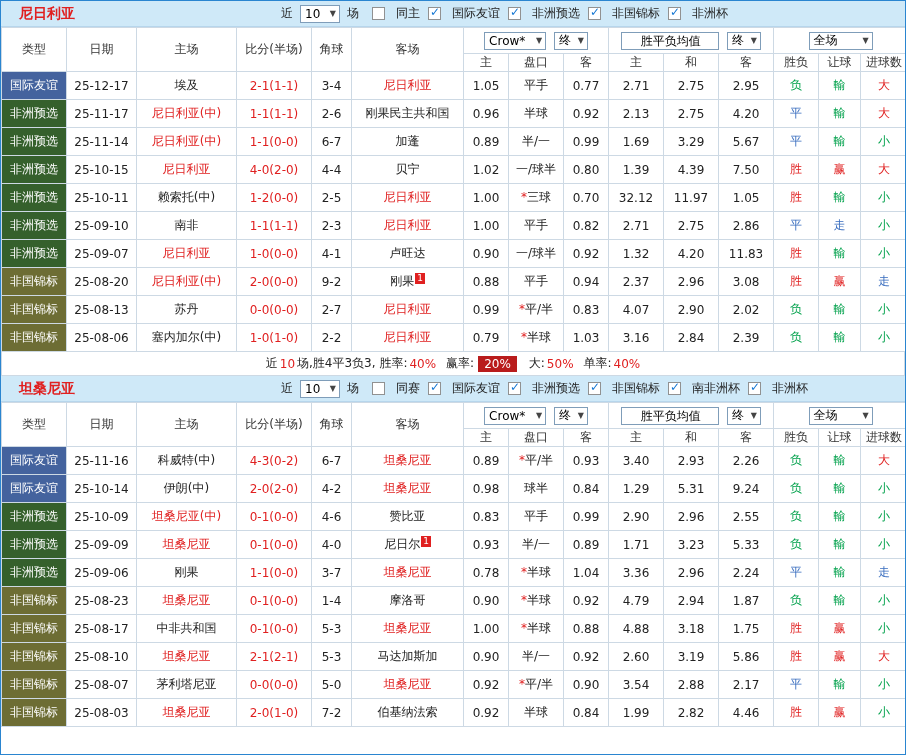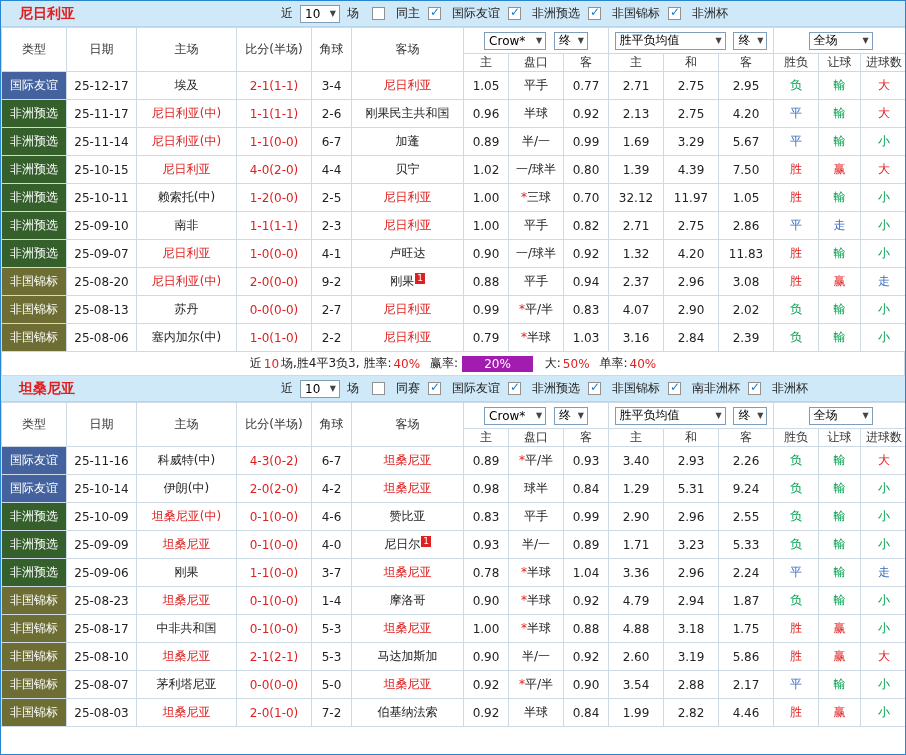--- a/index.html
+++ b/index.html
@@ -15,21 +15,21 @@
   .radio.on::after{content:"";position:absolute;left:2px;top:2px;width:5px;height:5px;border-radius:50%;background:#0b57a8;}
   .close{position:absolute;right:6px;top:4px;width:20px;height:20px;background:#4da0e8;color:#fff;text-align:center;line-height:20px;font-size:13px;border-radius:3px;cursor:pointer;}
 
   
   .teambar{height:26px;background:#cfe9f8;display:flex;align-items:center;border-bottom:1px solid #b7d6ec;}
   .team{color:#e02020;font-weight:bold;font-size:14px;margin-left:18px;flex:0 0 262px;}
   .filters{display:flex;align-items:center;gap:5px;}
   .sel{display:inline-flex;align-items:center;justify-content:space-between;border:1px solid #7f9db9;background:#fff;height:18px;padding:0 3px 0 4px;gap:4px;color:#000;cursor:pointer;vertical-align:middle;margin:0 2px;}
   .sel .arr{font-size:8px;color:#444;font-style:normal;font-weight:normal;}
   .sel.num{width:40px;}
-  .s-crow{width:62px;justify-content:space-between;} .s-final{width:34px;} .s-avg{width:111px;} .s-scope{width:64px;}
+  .s-crow{width:62px;justify-content:space-between;} .s-final{width:34px;} .s-avg{width:98px;flex-direction:column;} .s-scope{width:64px;}
   .checks{display:inline-flex;align-items:center;}
   .chk{display:inline-flex;align-items:center;gap:11px;margin-left:8px;cursor:pointer;}
   .cb{width:13px;height:13px;background:#fff;border:1px solid #919191;display:inline-block;position:relative;}
   .cb.on::after{content:"✓";position:absolute;left:1px;top:-2px;color:#1577d3;font-size:12px;font-weight:bold;line-height:13px;}
 
   
   table.grid{width:100%;border-collapse:collapse;table-layout:fixed;font-size:12px;}
   .grid th,.grid td{border:1px solid #cdd9e4;text-align:center;padding:0;overflow:hidden;white-space:nowrap;}
   .grid thead th{font-weight:normal;color:#333;background:#fff;}
   .grid thead tr.r1 th{height:26px;}
@@ -40,21 +40,21 @@
   .t-chp{background:#6d6d34;color:#fff;}
   .focus{color:#e02020;}
   .score{color:#e02020;}
   .c-red{color:#e02020;}
   .c-green{color:#00a14b;}
   .c-blue{color:#3a6ebf;}
   .star{color:#e02020;}
   .badge{display:inline-block;background:#e02020;color:#fff;font-size:9px;line-height:11px;padding:0 2px;margin-left:1px;vertical-align:top;}
   .summary{height:24px;display:flex;align-items:center;justify-content:center;gap:2px;font-size:12px;border-left:1px solid #cdd9e4;border-right:1px solid #cdd9e4;border-bottom:1px solid #cdd9e4;background:#fff;}
   .summary .sp{margin-left:8px;}
-  .badge-green{background:#a21caf;color:#fff;padding:1px 22px;margin:0 2px;}
+  .badge-green{background:#b91c1c;color:#fff;padding:1px 6px;margin:0 2px;}
 </style>
 </head>
 <body>
 
 <div class="window">
 
 
   <div class="teambar">
     <span class="team">尼日利亚</span>
     <div class="filters">

